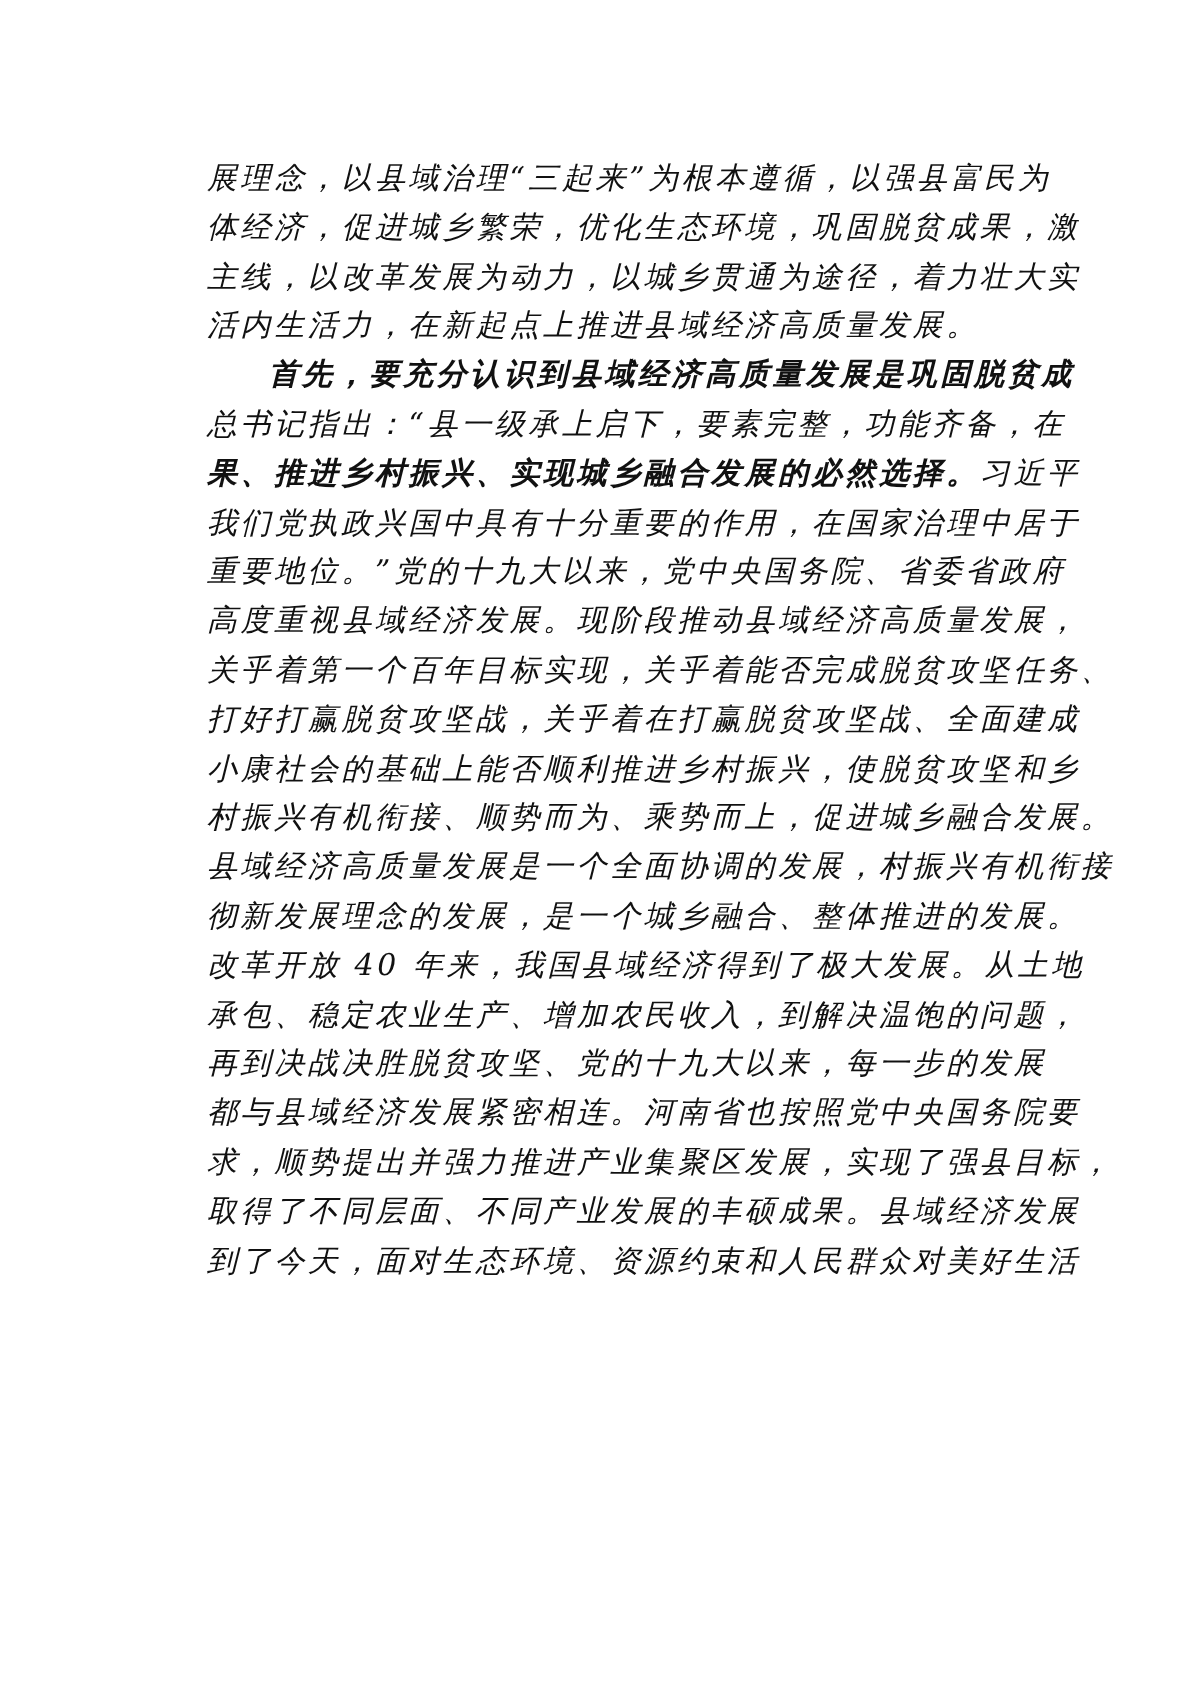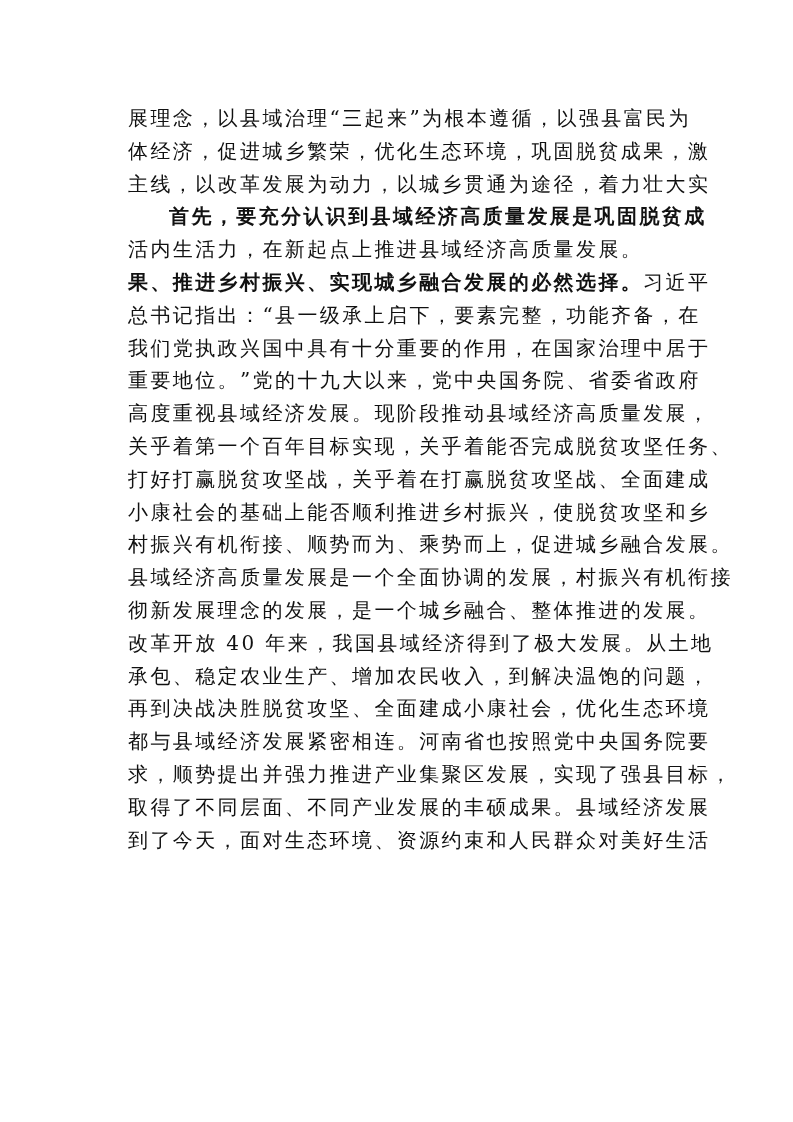--- a/index.html
+++ b/index.html
@@ -17,23 +17,24 @@
     }
     .page {
       position: absolute;
       left: 0; top: 0;
       width: 793px;
       height: 1122px;
       background: #ffffff;
     }
     .text-block {
       position: absolute;
-      left: 128px;
+      left: 138px;
       top: 102px;
       width: 560px;
+      font-style: italic;
     }
     .line {
       height: 32.8px;
       line-height: 32.8px;
       font-size: 20px;
       white-space: nowrap;
       letter-spacing: 2.4px;
     }
     .line.indent {
       padding-left: 41px;
@@ -44,36 +45,36 @@
   </style>
 </head>
 <body>
 
 <div class="page">
   <div class="text-block">
 
     <div class="line">展理念，以县域治理“三起来”为根本遵循，以强县富民为</div>
     <div class="line">体经济，促进城乡繁荣，优化生态环境，巩固脱贫成果，激</div>
     <div class="line">主线，以改革发展为动力，以城乡贯通为途径，着力壮大实</div>
+    <div class="line">活内生活力，在新起点上推进县域经济高质量发展。</div>
+
     <div class="line indent bold">首先，要充分认识到县域经济高质量发展是巩固脱贫成</div>
-
-    <div class="line">活内生活力，在新起点上推进县域经济高质量发展。</div>
+    <div class="line">总书记指出：“县一级承上启下，要素完整，功能齐备，在</div>
     <div class="line"><span class="bold">果、推进乡村振兴、实现城乡融合发展的必然选择。</span><span>习近平</span></div>
-    <div class="line">总书记指出：“县一级承上启下，要素完整，功能齐备，在</div>
     <div class="line">我们党执政兴国中具有十分重要的作用，在国家治理中居于</div>
     <div class="line">重要地位。”党的十九大以来，党中央国务院、省委省政府</div>
     <div class="line">高度重视县域经济发展。现阶段推动县域经济高质量发展，</div>
     <div class="line">关乎着第一个百年目标实现，关乎着能否完成脱贫攻坚任务、</div>
     <div class="line">打好打赢脱贫攻坚战，关乎着在打赢脱贫攻坚战、全面建成</div>
     <div class="line">小康社会的基础上能否顺利推进乡村振兴，使脱贫攻坚和乡</div>
     <div class="line">村振兴有机衔接、顺势而为、乘势而上，促进城乡融合发展。</div>
     <div class="line">县域经济高质量发展是一个全面协调的发展，村振兴有机衔接</div>
     <div class="line">彻新发展理念的发展，是一个城乡融合、整体推进的发展。</div>
     <div class="line">改革开放 40 年来，我国县域经济得到了极大发展。从土地</div>
     <div class="line">承包、稳定农业生产、增加农民收入，到解决温饱的问题，</div>
-    <div class="line">再到决战决胜脱贫攻坚、全面建成小康社会，优化生态环境</div>
+    <div class="line">再到决战决胜脱贫攻坚、党的十九大以来，每一步的发展</div>
     <div class="line">都与县域经济发展紧密相连。河南省也按照党中央国务院要</div>
     <div class="line">求，顺势提出并强力推进产业集聚区发展，实现了强县目标，</div>
     <div class="line">取得了不同层面、不同产业发展的丰硕成果。县域经济发展</div>
     <div class="line">到了今天，面对生态环境、资源约束和人民群众对美好生活</div>
 
   </div>
 </div>
 
 </body></html>

